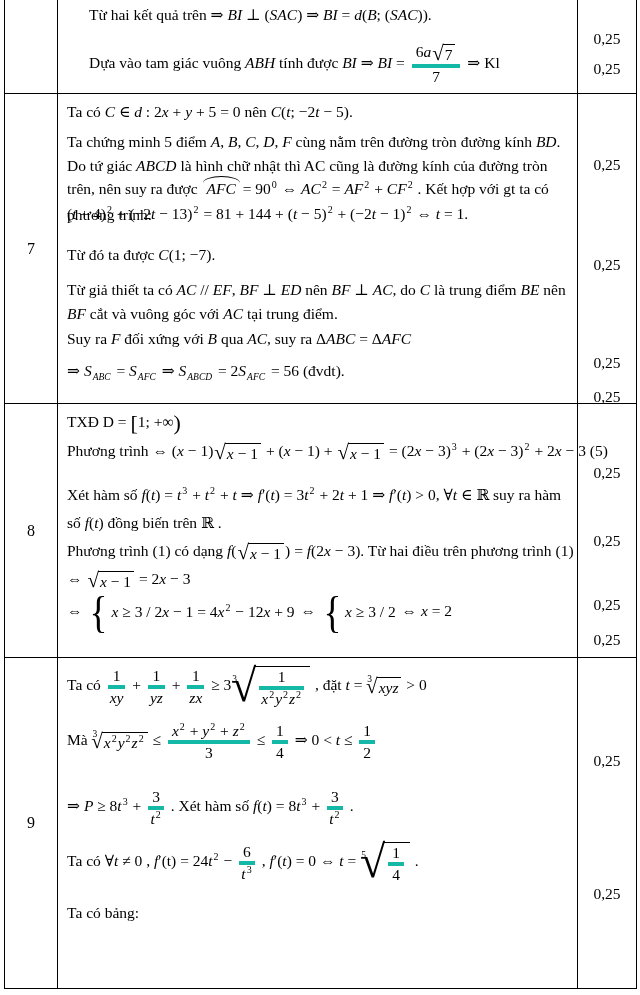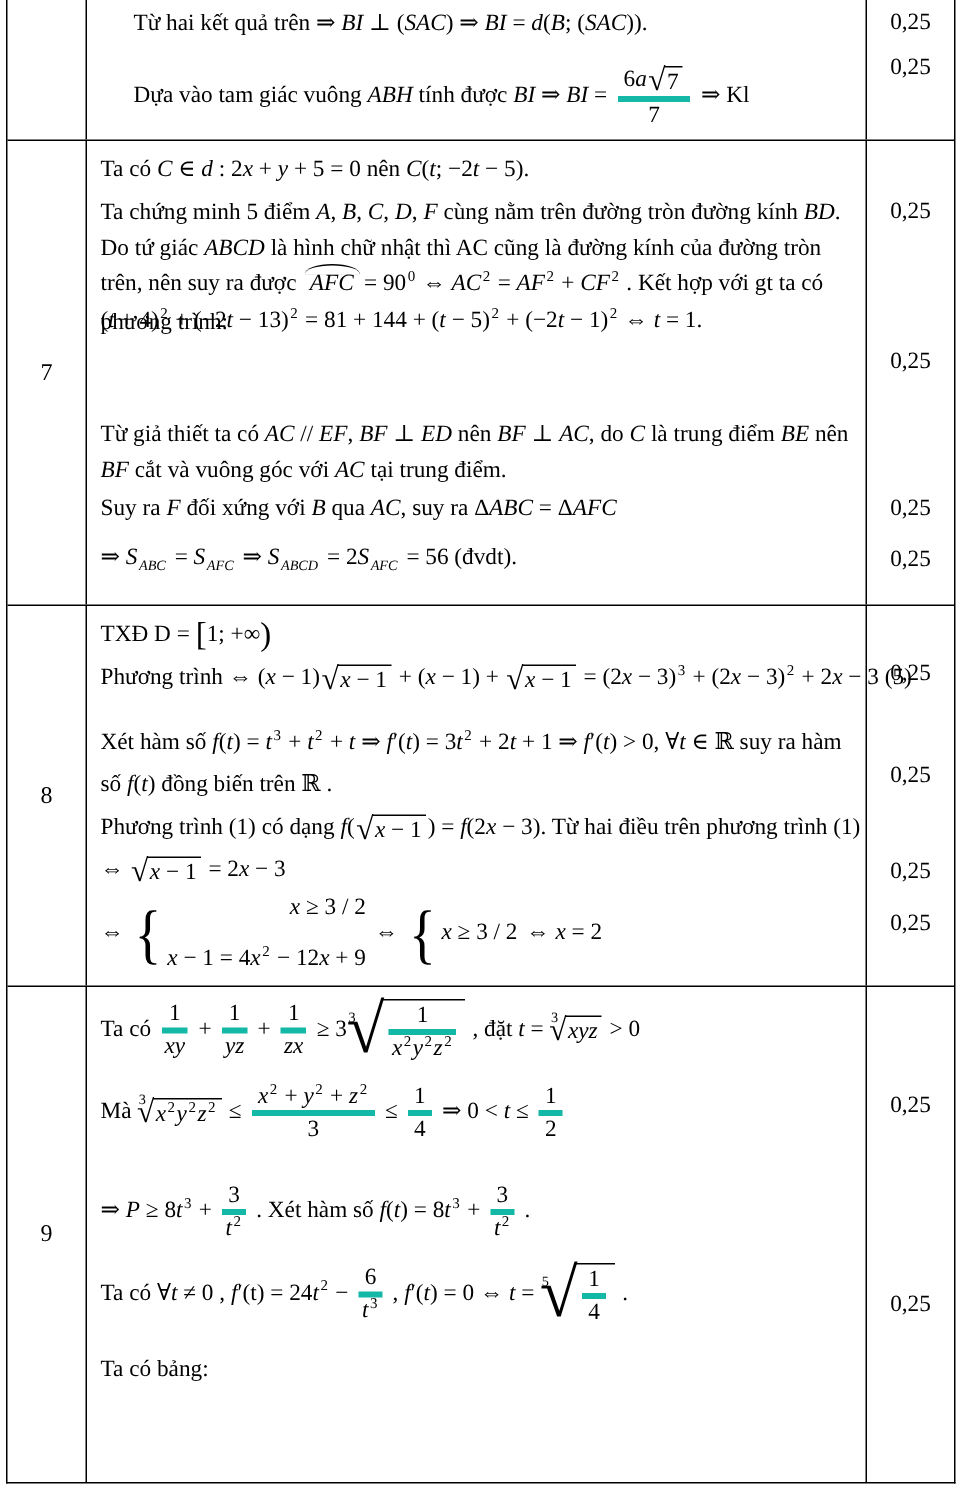--- a/index.html
+++ b/index.html
@@ -17,21 +17,21 @@
   .row + .row{border-top:1px solid #000;}
   .row-a{height:93px;}
   .row-7{height:310px;}
   .row-8{height:254px;}
   .row-9{height:331px;}
   .cn{
     border-right:1px solid #000;display:flex;align-items:center;justify-content:center;
     font-size:16px;box-sizing:border-box;
   }
   .cc{border-right:1px solid #000;position:relative;box-sizing:border-box;}
-  .cs{position:relative;box-sizing:border-box;}
+  .cs{position:relative;box-sizing:border-box;margin-top:24px;}
   .score{position:absolute;left:0;width:100%;text-align:center;}
   .line{position:absolute;left:9px;white-space:nowrap;}
   .row-a .line{left:31px;}
   .para{white-space:normal;width:507px;line-height:23.5px;}
   .para25{line-height:25.5px;}
 
   
   .s-i{font-style:italic;}
   .s-sup{font-size:10px;position:relative;top:-6px;margin:0 1px 0 1px;}
   .s-sub{font-size:9.5px;font-style:italic;position:relative;top:4px;margin:0 2px 0 1px;}
@@ -44,21 +44,21 @@
   .frac{display:inline-block;text-align:center;vertical-align:middle;margin:0 3px;line-height:1.15;}
   .fn{display:block;padding:0 4px;border-bottom:4px solid #14b8a6;}
   .fd{display:block;padding:0 2px;}
   .sqrt{display:inline-flex;align-items:center;vertical-align:middle;white-space:nowrap;margin:0 1px;}
   .rsign{font-size:21px;line-height:1;margin-right:-1px;}
   .rsign.bigr{font-size:46px;line-height:.8;font-weight:100;margin-right:-2px;}
   .rc{border-top:1px solid #000;padding:1px 3px 0 2px;}
   .ridx{font-size:9.5px;position:relative;transform:translateY(-8px);margin-right:-6px;z-index:1;}
   .cases{display:inline-flex;align-items:center;vertical-align:middle;margin:0 2px;}
   .brace{font-size:44px;line-height:.85;font-weight:300;margin-right:2px;transform:scaleX(.85);}
-  .cstack{display:inline-flex;flex-direction:column;row-gap:12px;text-align:right;}
+  .cstack{display:inline-flex;flex-direction:row;row-gap:12px;text-align:right;}
   .crow{line-height:1.45;white-space:nowrap;}
 </style>
 </head>
 <body>
 
 <div class="table">
 
   <section class="row row-a">
     <div class="cn">
       <span></span>
@@ -77,20 +77,21 @@
   </section>
 
   <section class="row row-7">
     <div class="cn">
       <span>7</span>
     </div>
     <div class="cc">
       <div class="line" style="top:9px"><span>Ta có </span><span class="s-i">C</span><span> ∈ </span><span class="s-i">d</span><span> : 2</span><span class="s-i">x</span><span> + </span><span class="s-i">y</span><span> + 5 = 0  nên </span><span class="s-i">C</span><span>(</span><span class="s-i">t</span><span>; −2</span><span class="s-i">t</span><span> − 5).</span></div>
       <div class="line para" style="top:36px"><span>Ta chứng minh 5 điểm </span><span class="s-i">A</span><span>, </span><span class="s-i">B</span><span>, </span><span class="s-i">C</span><span>, </span><span class="s-i">D</span><span>, </span><span class="s-i">F</span><span> cùng nằm trên đường tròn đường kính </span><span class="s-i">BD</span><span>. Do tứ giác </span><span class="s-i">ABCD</span><span> là hình chữ nhật thì AC cũng là đường kính của đường tròn trên, nên suy ra được </span><span class="s-hat">AFC</span><span> = 90</span><span class="s-sup">0</span><span> ⇔ </span><span class="s-i">AC</span><span class="s-sup">2</span><span> = </span><span class="s-i">AF</span><span class="s-sup">2</span><span> + </span><span class="s-i">CF</span><span class="s-sup">2</span><span> . Kết hợp với gt ta có phương trình:</span></div>
       <div class="line" style="top:111px"><span>(</span><span class="s-i">t</span><span> + 4)</span><span class="s-sup">2</span><span> + (−2</span><span class="s-i">t</span><span> − 13)</span><span class="s-sup">2</span><span> = 81 + 144 + (</span><span class="s-i">t</span><span> − 5)</span><span class="s-sup">2</span><span> + (−2</span><span class="s-i">t</span><span> − 1)</span><span class="s-sup">2</span><span> ⇔ </span><span class="s-i">t</span><span> = 1.</span></div>
+      <div class="line" style="top:152px"><span>Từ đó ta được </span><span class="s-i">C</span><span>(1; −7).</span></div>
       <div class="line para" style="top:184px"><span>Từ giả thiết ta có </span><span class="s-i">AC</span><span> // </span><span class="s-i">EF</span><span>, </span><span class="s-i">BF</span><span> ⊥ </span><span class="s-i">ED</span><span> nên </span><span class="s-i">BF</span><span> ⊥ </span><span class="s-i">AC</span><span>, do </span><span class="s-i">C</span><span> là trung điểm </span><span class="s-i">BE</span><span> nên </span><span class="s-i">BF</span><span> cắt  và vuông góc với </span><span class="s-i">AC</span><span> tại trung điểm.</span></div>
       <div class="line" style="top:236px"><span>Suy ra </span><span class="s-i">F</span><span> đối xứng với </span><span class="s-i">B</span><span> qua </span><span class="s-i">AC</span><span>, suy ra Δ</span><span class="s-i">ABC</span><span> = Δ</span><span class="s-i">AFC</span></div>
       <div class="line" style="top:268px"><span>⇒ </span><span class="s-i">S</span><span class="s-sub">ABC</span><span> = </span><span class="s-i">S</span><span class="s-sub">AFC</span><span> ⇒ </span><span class="s-i">S</span><span class="s-sub">ABCD</span><span> = 2</span><span class="s-i">S</span><span class="s-sub">AFC</span><span> = 56 (đvdt).</span></div>
     </div>
     <div class="cs">
       <div class="score" style="top:38px">0,25</div>
       <div class="score" style="top:138px">0,25</div>
       <div class="score" style="top:236px">0,25</div>
       <div class="score" style="top:270px">0,25</div>
     </div>

